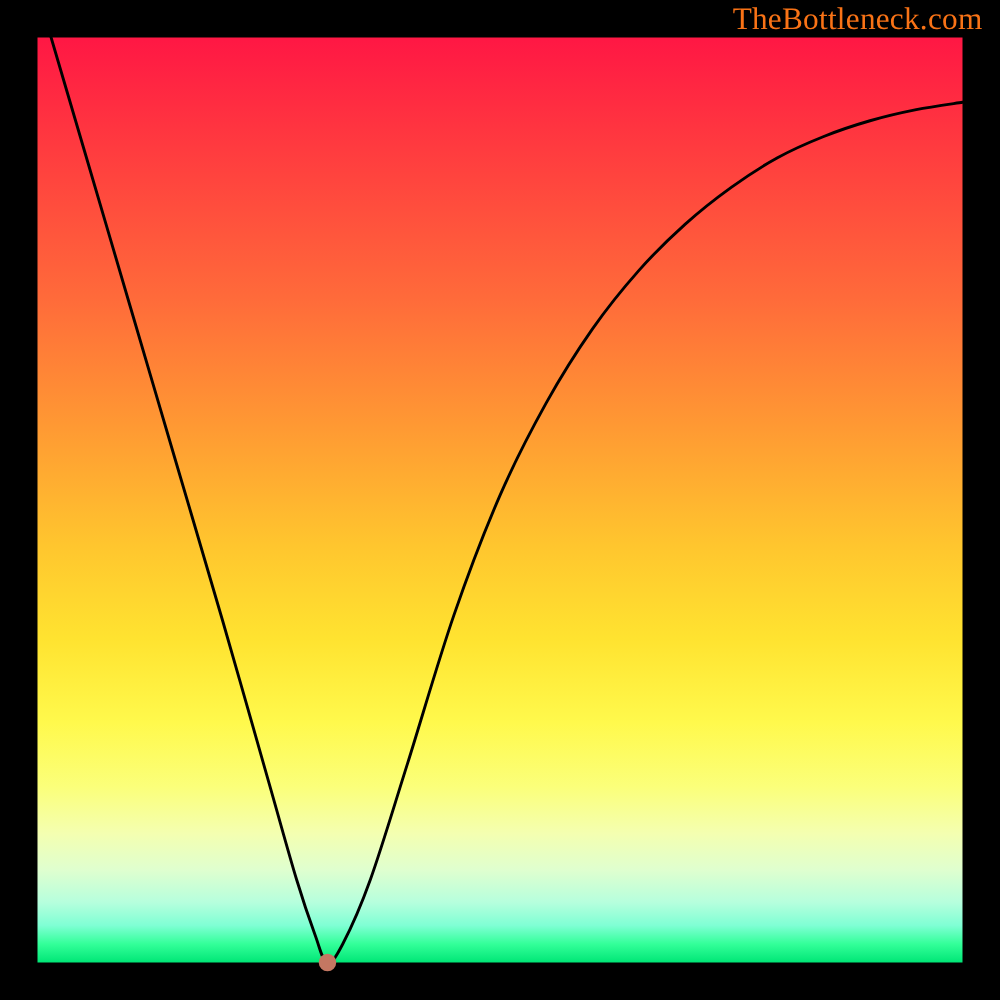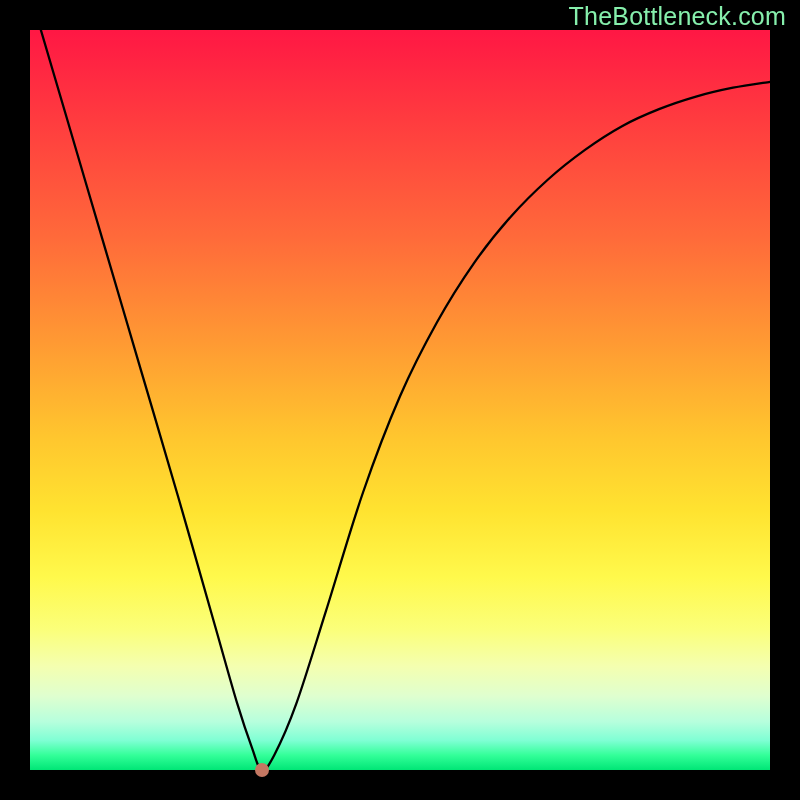--- a/index.html
+++ b/index.html
@@ -13,24 +13,24 @@
   .frame {
     position: relative;
     width: 800px;
     height: 800px;
     background: #000;
   }
   .watermark {
     position: absolute;
     top: 2px;
     right: 14px;
-    font-family: Liberation Sans, sans-serif;
+    font-family: Liberation Serif, serif;
     font-size: 25px;
     font-weight: 500;
-    color: #86efac;
+    color: #f97316;
     letter-spacing: 0.2px;
     z-index: 10;
   }
   .plot-area {
     position: absolute;
     left: 30px;
     top: 30px;
     width: 740px;
     height: 740px;
     background: linear-gradient(

